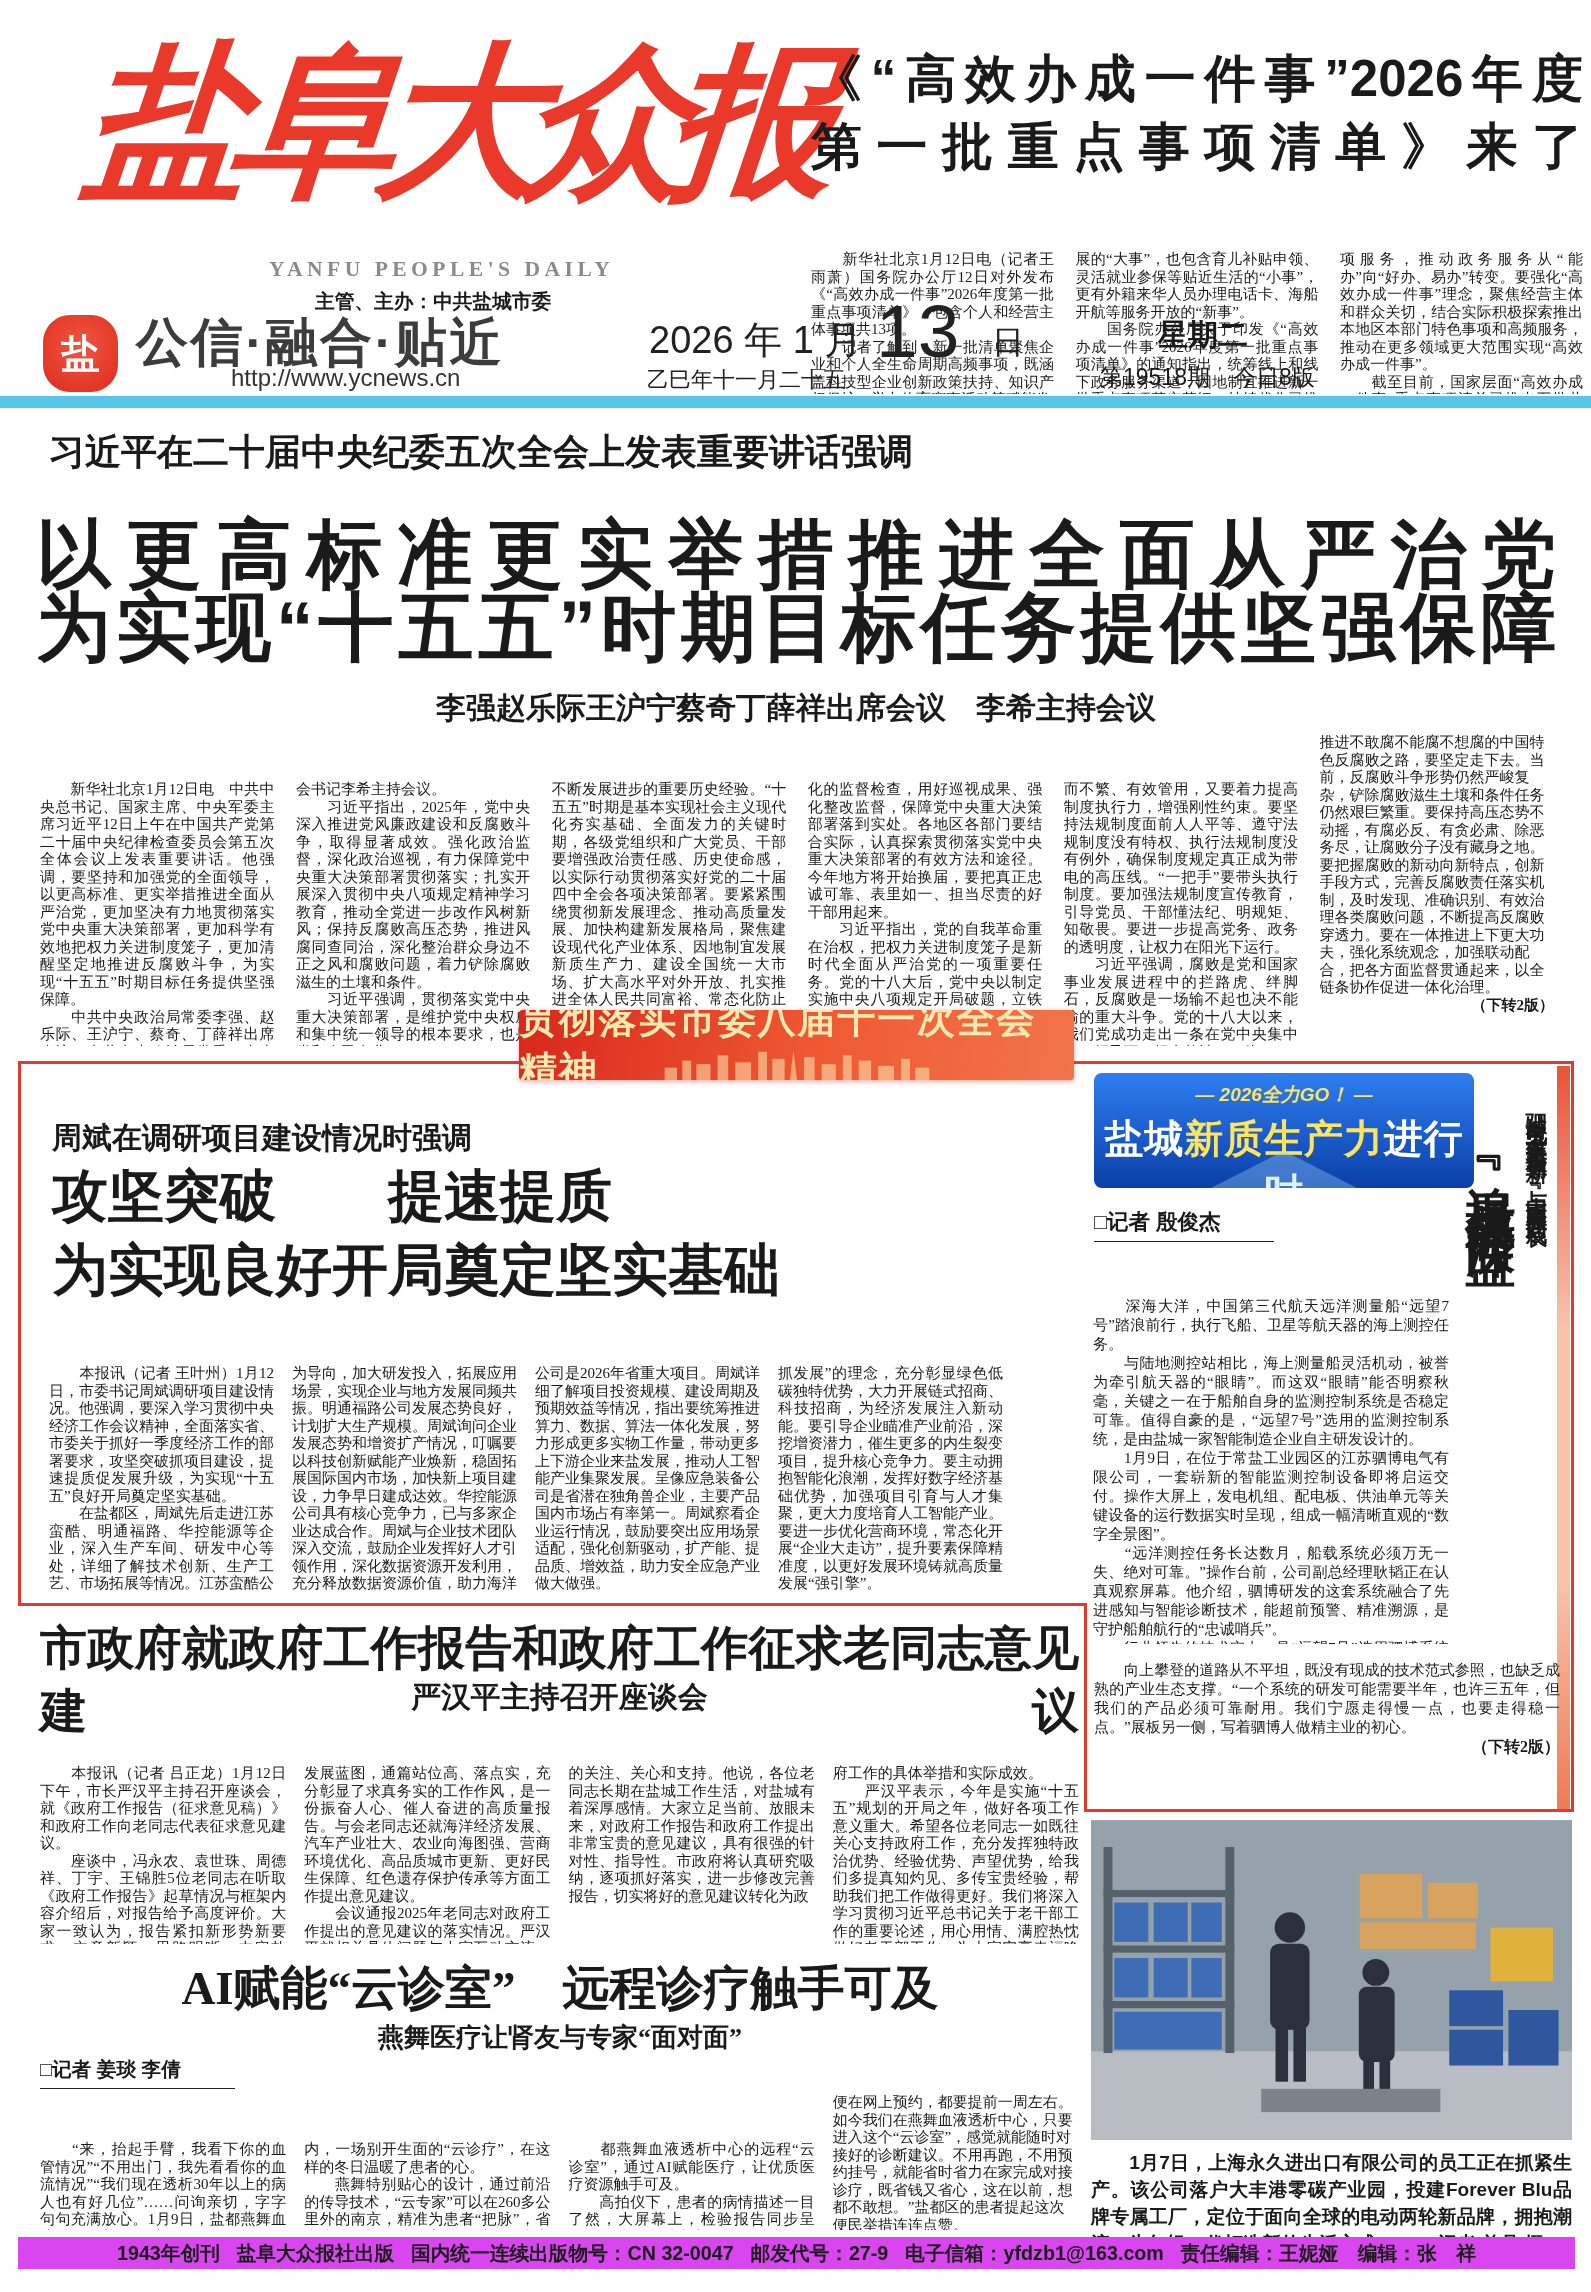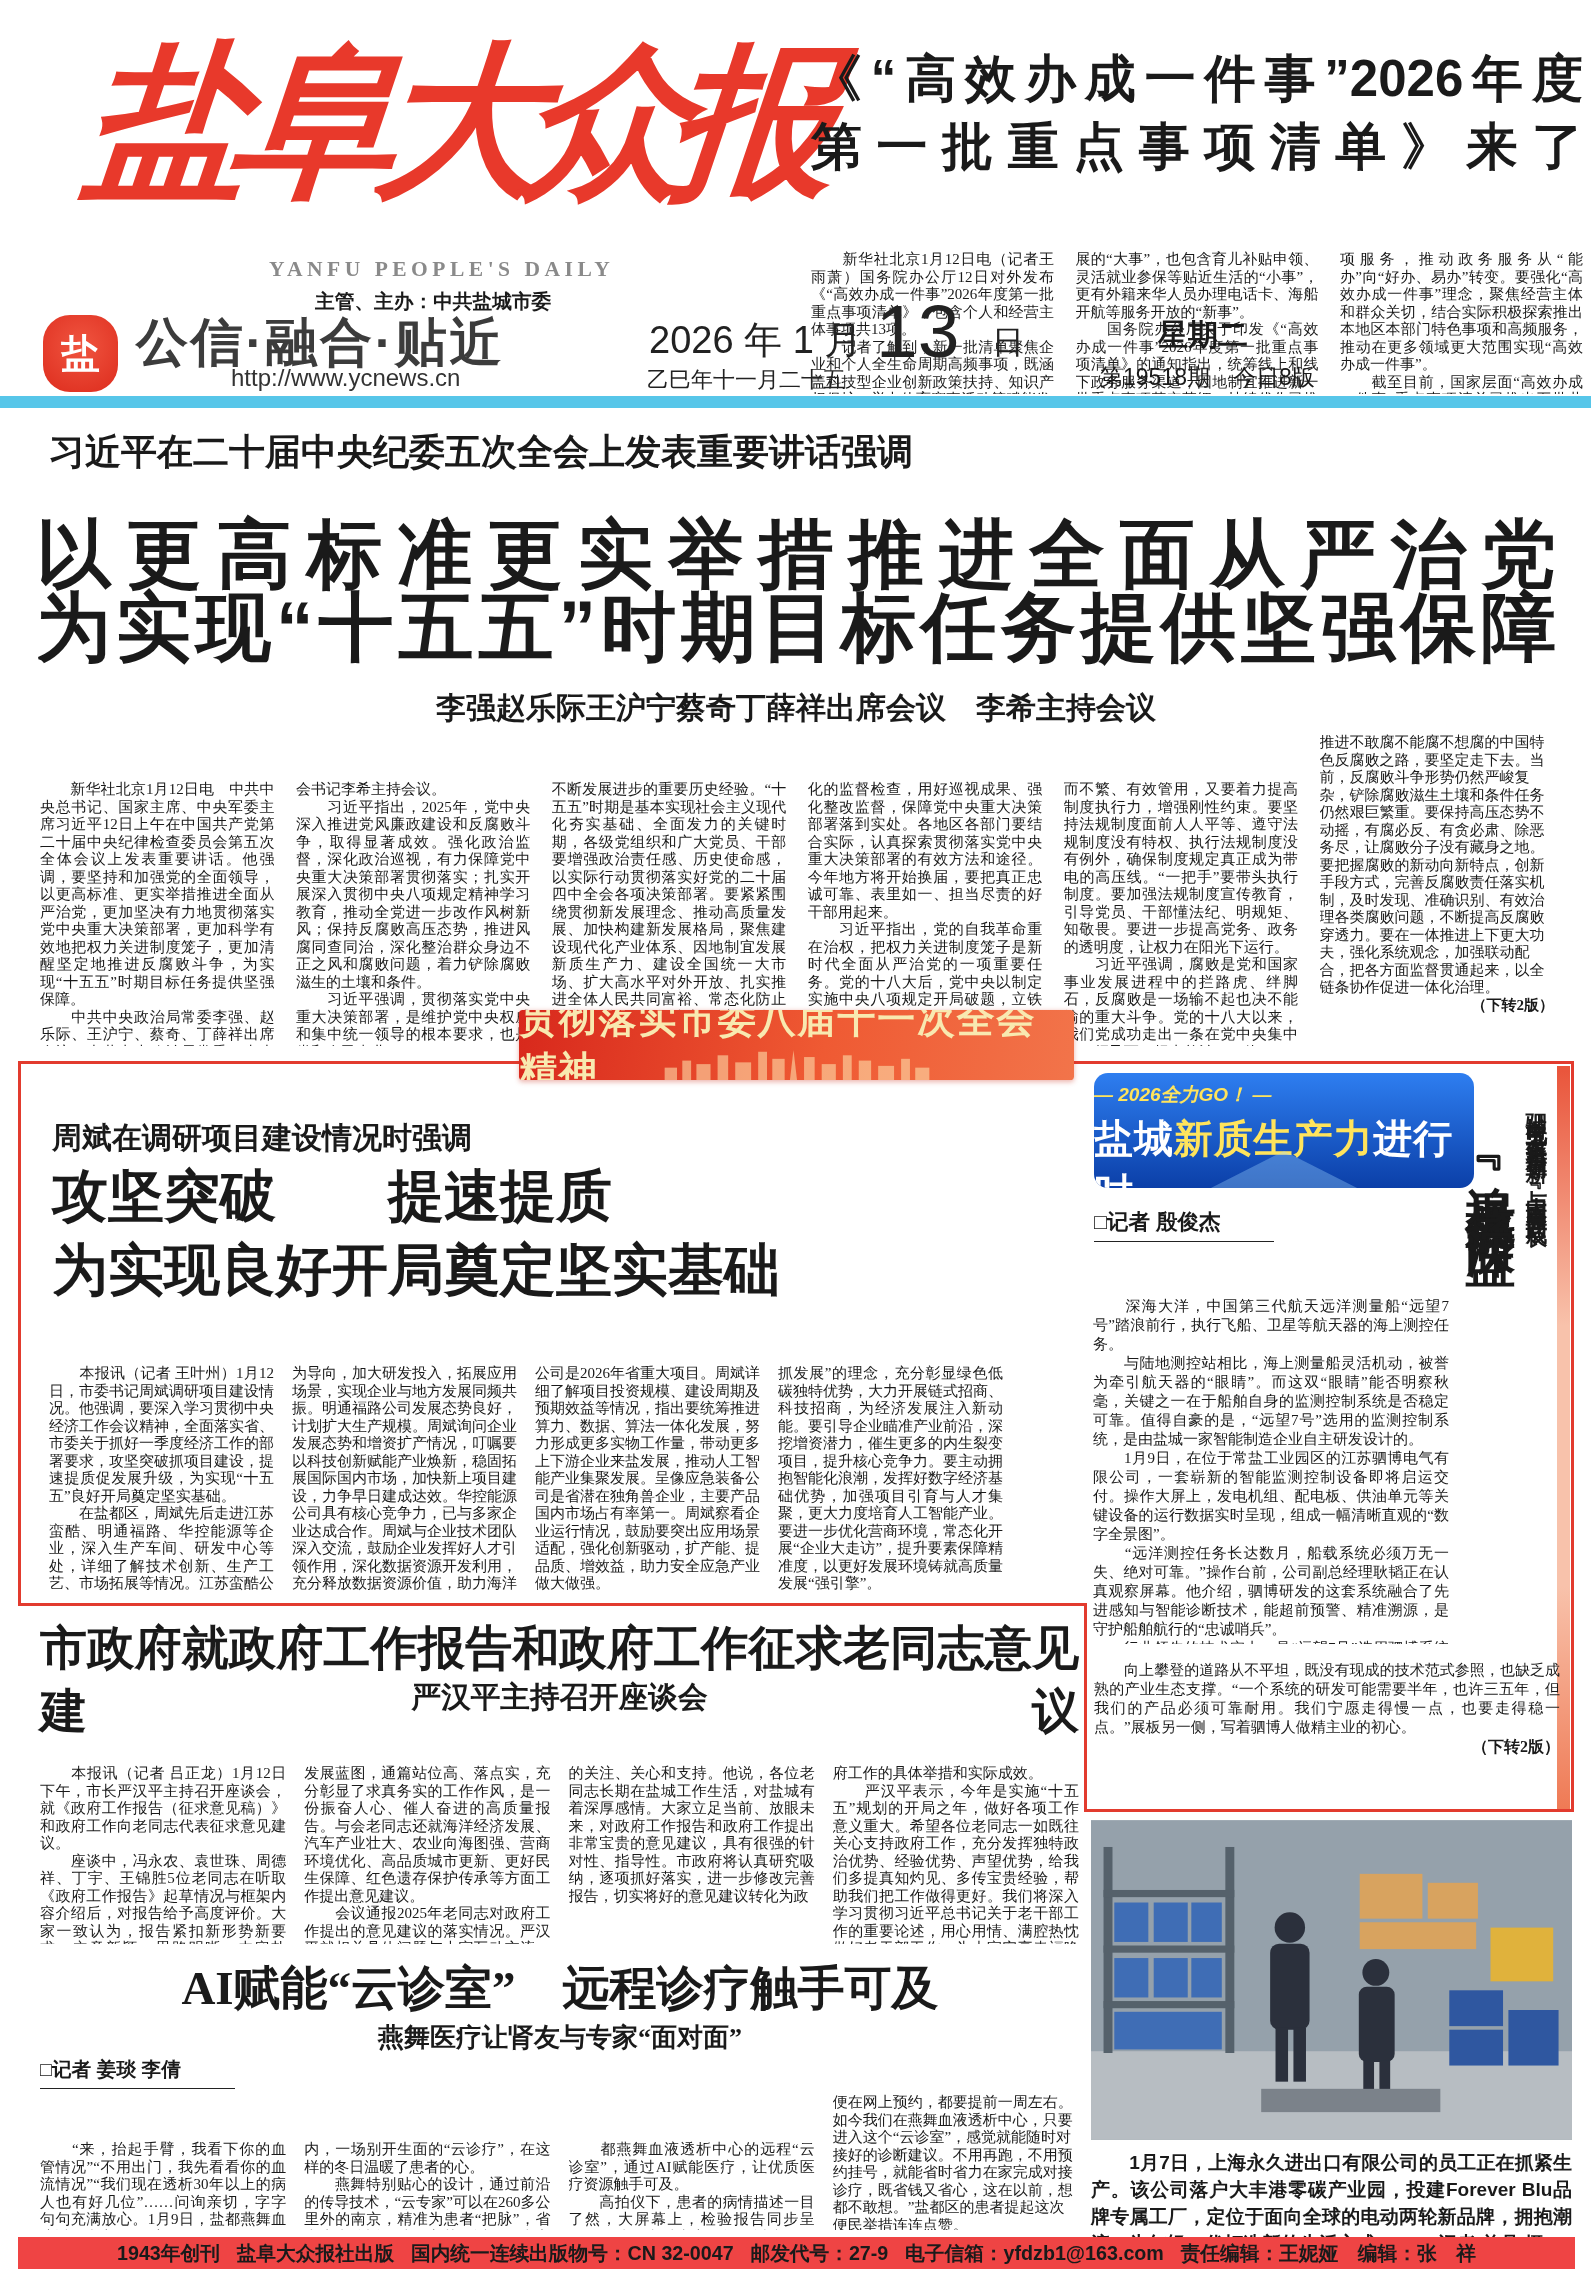--- a/index.html
+++ b/index.html
@@ -27,22 +27,22 @@
   .deck{width:1520px;text-align:center;font-size:30px;font-weight:700;}
   .redline{background:#e23b2e;z-index:2;}
   .banner{background:linear-gradient(100deg,#d8281c 0%,#ef5a33 55%,#f2744a 100%);
           border-radius:3.6px;display:flex;align-items:center;justify-content:center;z-index:3;
           box-shadow:0 1.8px 5.4px rgba(200,40,20,.35);overflow:hidden;}
   .banner .txt{color:#f8e9b0;font-size:38px;font-weight:900;font-family:"Liberation Sans",sans-serif;
           letter-spacing:1.8px;z-index:2;}
   .banner svg{position:absolute;bottom:0;left:50%;transform:translateX(-50%);opacity:.55;}
   .zhh{width:949px;font-size:56px;font-weight:900;
        font-family:"Liberation Sans",sans-serif;line-height:1.15;}
-  .bluebox{background:linear-gradient(180deg,#2e7ef0 0%,#0b3fa8 100%);border-radius:14px;
-           overflow:hidden;color:#fff;text-align:left;}
+  .bluebox{background:linear-gradient(180deg,#2e7ef0 0%,#0b3fa8 100%);border-radius:8px;
+           overflow:hidden;color:#fff;text-align:center;}
   .bluebox .tag{font-size:19px;font-style:italic;font-weight:700;color:#ffe45c;margin-top:9px;
            font-family:"Liberation Sans",sans-serif;}
   .bluebox .main{font-size:39px;font-weight:900;font-family:"Liberation Sans",sans-serif;
            letter-spacing:0.9px;margin-top:3.6px;}
   .bluebox .main .hl{color:#ffe45c;}
   .road{position:absolute;bottom:-3.6px;left:50%;transform:translateX(-50%);
         width:0;height:0;border-left:81px solid transparent;border-right:81px solid transparent;
         border-bottom:41px solid rgba(160,215,255,.35);}
   .byline{font-size:21.5px;font-weight:700;font-family:"Liberation Sans",sans-serif;
           border-bottom:1.8px solid #222;padding-bottom:5.4px;padding-right:54px;display:inline-block;}
@@ -51,21 +51,21 @@
   .vlead{writing-mode:vertical-rl;font-size:21.5px;letter-spacing:3.6px;font-weight:600;}
   .redstrip{background:linear-gradient(180deg,#e9543a,#f8c2ab 35%,#f8c2ab 70%,#ef7a55);}
   .szfh{width:1039px;font-size:47px;font-weight:900;text-align:justify;text-align-last:justify;
         font-family:"Liberation Sans",sans-serif;}
   .subdeck{text-align:center;font-size:29.6px;font-weight:600;}
   .aih{width:1012px;text-align:center;font-size:47px;font-weight:900;line-height:1.1;}
   .jump{text-align:right;font-weight:700;}
   .caption{font-family:"Liberation Sans",sans-serif;font-weight:600;font-size:19px;
            line-height:27px;text-align:justify;}
   .credit{padding-left:43px;font-weight:700;}
-  .footer{background:#ef4444;display:flex;align-items:center;justify-content:space-between;
+  .footer{background:#d946ef;display:flex;align-items:center;justify-content:space-between;
           padding:0 99px;font-family:"Liberation Sans",sans-serif;font-size:19.7px;font-weight:600;}
 </style>
 </head>
 <body>
 
 <div class="page">
 
   <div class="abs masthead" style="left:85px;top:40px;">盐阜大众报</div>
   <div class="abs eng" style="left:269px;top:257px;">YANFU PEOPLE'S DAILY</div>
   <div class="abs supervisor sans" style="left:315px;top:288px;">主管、主办：中共盐城市委</div>

